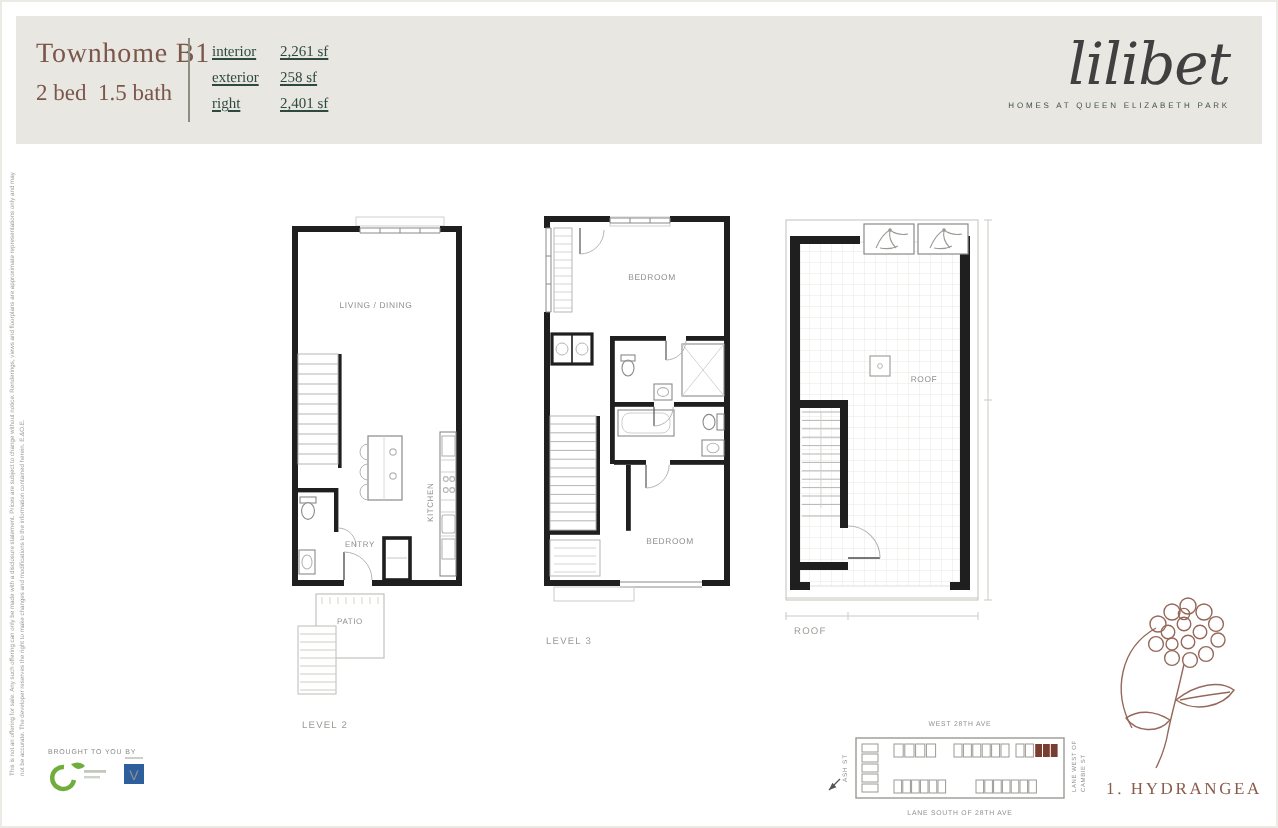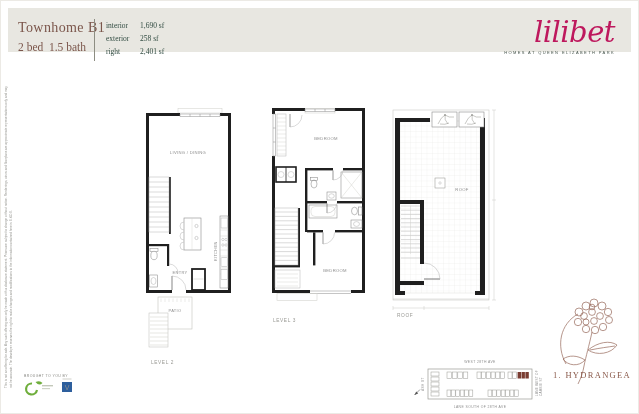--- a/index.html
+++ b/index.html
@@ -1,37 +1,37 @@
 <!DOCTYPE html>
 <html><head>
 <meta charset="utf-8">
 <style>
   html,body{margin:0;padding:0;background:#fff;}
   .page{position:relative;width:639px;height:414px;background:#ffffff;overflow:hidden;
         font-family:"Liberation Sans",sans-serif;box-shadow:inset 0 0 0 1px #eceae5;}
   .abs{position:absolute;}
   
-  .band{position:absolute;left:8px;top:8px;width:623px;height:44px;background:#e8e7e1;}
+  .band{position:absolute;left:8px;top:8px;width:623px;height:64px;background:#e8e7e1;}
   .title-block{position:absolute;left:10px;top:12px;color:#7b564b;}
   .title{font-family:"Liberation Serif",serif;font-size:14px;letter-spacing:.4px;}
   .subtitle{font-family:"Liberation Serif",serif;font-size:11.5px;margin-top:5px;white-space:pre;}
   .divider{position:absolute;left:86px;top:11px;width:1px;height:42px;background:#8d8d82;}
   .specs{position:absolute;left:98px;top:13px;font-family:"Liberation Serif",serif;
          font-size:7.5px;color:#2e493f;}
-  .specs .row{display:flex;margin-bottom:4px;}
+  .specs .row{display:flex;margin-bottom:4px;text-decoration:underline;}
   .specs .lab{width:34px;}
   .brand{position:absolute;right:16px;top:9px;text-align:right;}
   .wordmark{font-family:"DejaVu Serif",serif;font-style:italic;font-size:29px;line-height:1.1;
-            color:#be185d;letter-spacing:-.5px;}
+            color:#404040;letter-spacing:-.5px;}
   .tagline{font-size:4px;letter-spacing:1.4px;color:#43524a;margin-top:1px;}
   
   svg text{font-family:"Liberation Sans",sans-serif;fill:#8f8f8f;}
   .caption{fill:#9a9a95;letter-spacing:.6px;}
   
-  .flower-label{position:absolute;left:548px;top:370px;width:88px;text-align:center;
+  .flower-label{position:absolute;left:548px;top:389px;width:88px;text-align:center;
     font-family:"Liberation Serif",serif;font-size:8.5px;letter-spacing:1.3px;color:#8a5a4b;}
   
   .brought{position:absolute;left:24px;top:374px;font-size:3.5px;letter-spacing:.4px;color:#8a8a85;}
   
   .disclaimer{position:absolute;left:4px;top:388px;width:306px;font-size:3.1px;line-height:1.5;
     color:#9a9a95;transform:rotate(-90deg);transform-origin:0 0;}
 </style>
 </head>
 <body>
 
@@ -39,21 +39,21 @@
 
   <div class="band">
     <div class="title-block">
       <div class="title">Townhome B1</div>
       <div class="subtitle">2 bed  1.5 bath</div>
     </div>
     <div class="divider"></div>
     <div class="specs">
       <div class="row">
         <span class="lab">interior</span>
-        <span class="val">1,690 sf</span>
+        <span class="val">2,261 sf</span>
       </div>
       <div class="row">
         <span class="lab">exterior</span>
         <span class="val">258 sf</span>
       </div>
       <div class="row">
         <span class="lab">right</span>
         <span class="val">2,401 sf</span>
       </div>
     </div>

